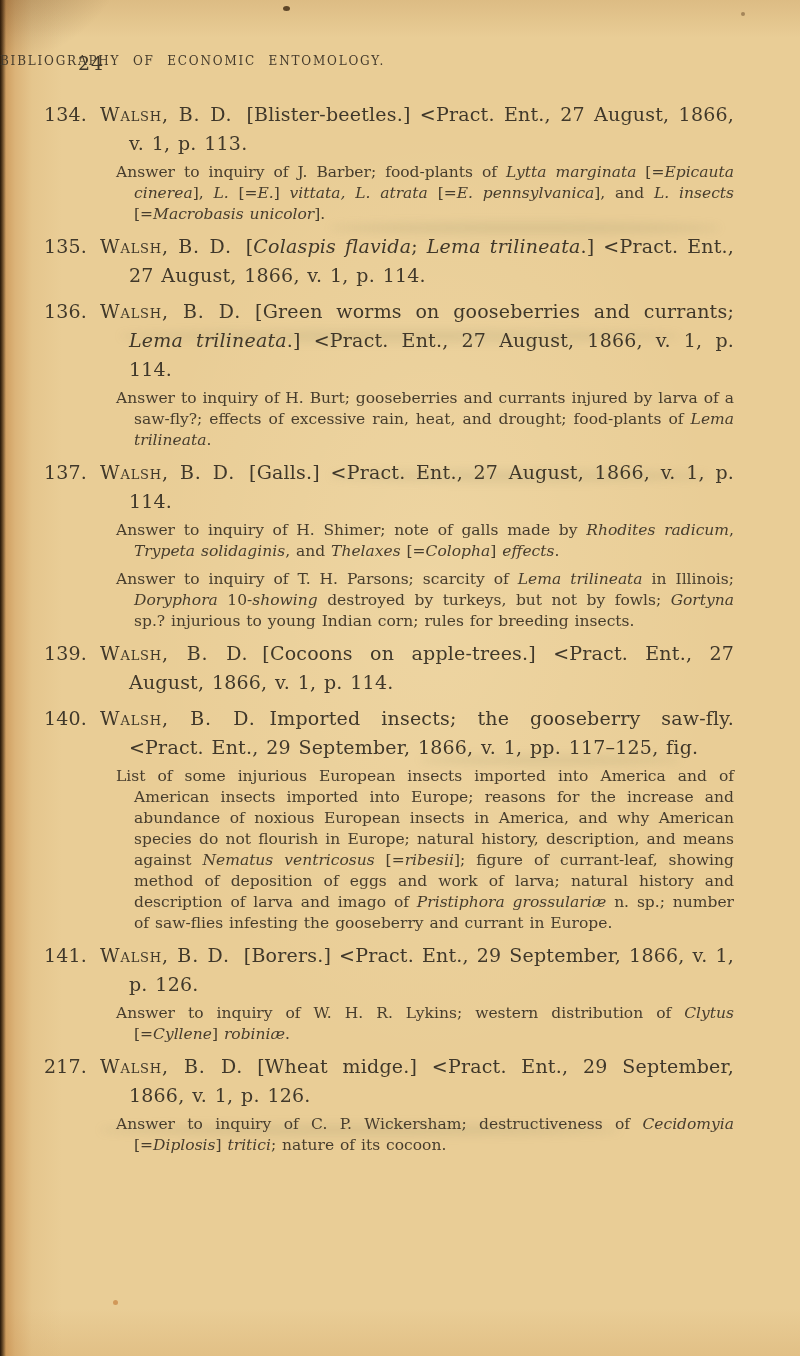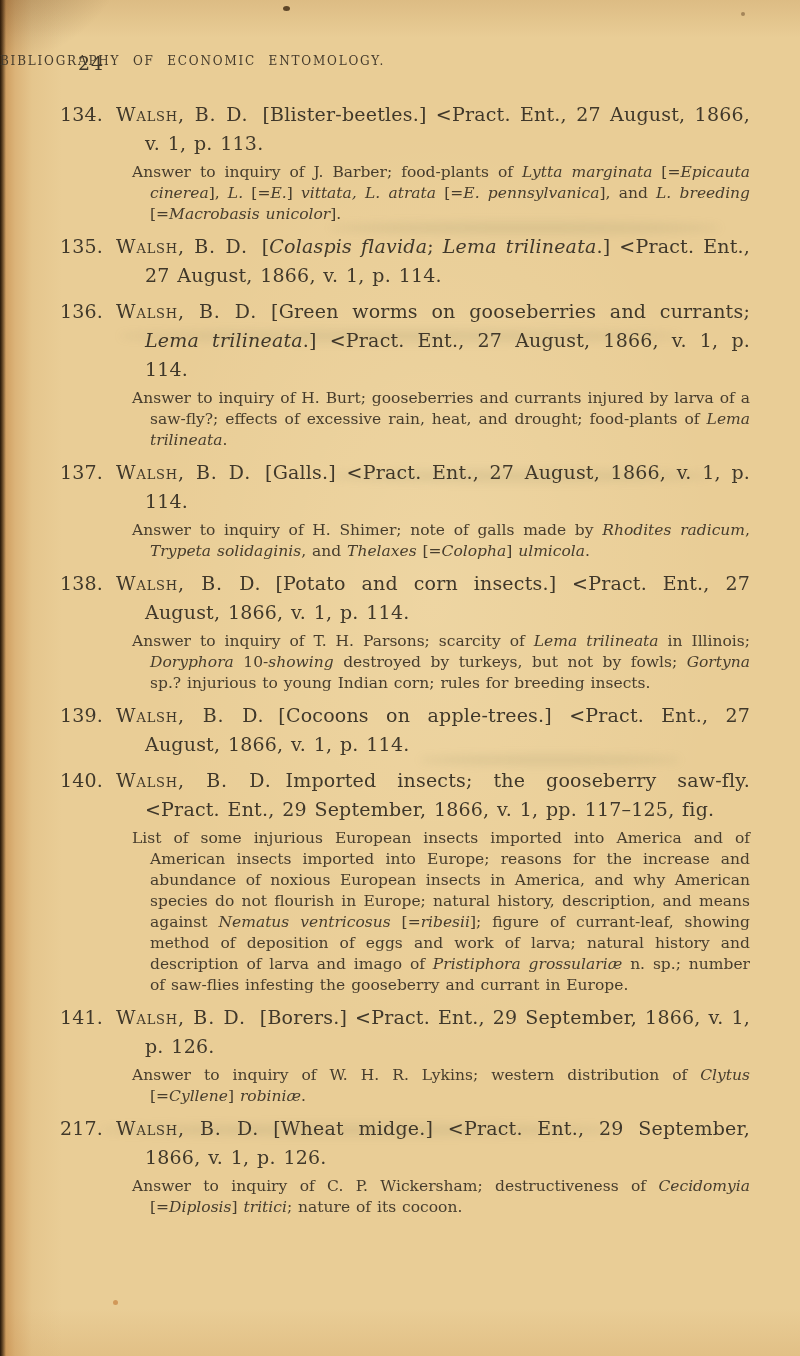--- a/index.html
+++ b/index.html
@@ -29,21 +29,21 @@
   .speck-2 { left: 741px; top: 12px; width: 4px; height: 4px; background: rgba(90,60,30,0.45); }
   .speck-3 { left: 113px; top: 1300px; width: 5px; height: 5px; background: rgba(190,110,40,0.55); }
 
   .running-head { position: absolute; top: 50px; left: 0; width: 800px; height: 30px; }
   .page-number { position: absolute; left: 78px; top: 2px; font-size: 19px; letter-spacing: 1px; }
   .running-title {
     display: block; text-align: left; font-size: 12px;
     letter-spacing: 1.8px; word-spacing: 7px; padding-top: 4px; color: #453b2c;
   }
 
-  .entries { position: absolute; top: 100px; left: 60px; width: 690px; }
+  .entries { position: absolute; top: 100px; left: 44px; width: 690px; }
   .entry { margin: 0 0 7px 0; }
   .citation {
     margin: 0; box-sizing: border-box; width: 690px;
     padding-left: 85px; text-indent: -85px;
     font-size: 19px; line-height: 29px;
     text-align: justify; letter-spacing: 0.2px; word-spacing: 1.5px;
   }
   .entry-number { margin-right: 13px; }
   .entry-author { font-variant: small-caps; letter-spacing: 0.8px; margin-right: 14px; }
   .annotation {
@@ -70,47 +70,44 @@
   <header class="running-head">
     <span class="page-number">24</span>
     <span class="running-title">BIBLIOGRAPHY OF ECONOMIC ENTOMOLOGY.</span>
   </header>
 
   <main class="entries" id="entries">
   <article class="entry">
     <p class="citation">
       <span class="entry-number">134.</span><span class="entry-author">Walsh, B. D.</span><span class="citation-text"><span>[Blister-beetles.]  &lt;Pract. Ent., 27 August, 1866, v. 1, p. 113.</span></span>
     </p>
-    <p class="annotation"><span>Answer to inquiry of J. Barber; food-plants of </span><i>Lytta marginata</i><span> [=</span><i>Epicauta cinerea</i><span>], </span><i>L.</i><span> [=</span><i>E.</i><span>] </span><i>vittata, L. atrata</i><span> [=</span><i>E. pennsylvanica</i><span>], and </span><i>L. breeding</i><span> [=</span><i>Macrobasis unicolor</i><span>].</span></p>
+    <p class="annotation"><span>Answer to inquiry of J. Barber; food-plants of </span><i>Lytta marginata</i><span> [=</span><i>Epicauta cinerea</i><span>], </span><i>L.</i><span> [=</span><i>E.</i><span>] </span><i>vittata, L. atrata</i><span> [=</span><i>E. pennsylvanica</i><span>], and </span><i>L. insects</i><span> [=</span><i>Macrobasis unicolor</i><span>].</span></p>
   </article>
 
   <article class="entry">
     <p class="citation">
       <span class="entry-number">135.</span><span class="entry-author">Walsh, B. D.</span><span class="citation-text"><span>[</span><i>Colaspis flavida</i><span>; </span><i>Lema trilineata</i><span>.]  &lt;Pract. Ent., 27 August, 1866, v. 1, p. 114.</span></span>
     </p>
   </article>
 
   <article class="entry">
     <p class="citation">
       <span class="entry-number">136.</span><span class="entry-author">Walsh, B. D.</span><span class="citation-text"><span>[Green worms on gooseberries and currants; </span><i>Lema trilineata</i><span>.]  &lt;Pract. Ent., 27 August, 1866, v. 1, p. 114.</span></span>
     </p>
     <p class="annotation"><span>Answer to inquiry of H. Burt; gooseberries and currants injured by larva of a saw-fly?; effects of excessive rain, heat, and drought; food-plants of </span><i>Lema trilineata</i><span>.</span></p>
   </article>
 
   <article class="entry">
     <p class="citation">
       <span class="entry-number">137.</span><span class="entry-author">Walsh, B. D.</span><span class="citation-text"><span>[Galls.]  &lt;Pract. Ent., 27 August, 1866, v. 1, p. 114.</span></span>
     </p>
-    <p class="annotation"><span>Answer to inquiry of H. Shimer; note of galls made by </span><i>Rhodites radicum</i><span>, </span><i>Trypeta solidaginis</i><span>, and </span><i>Thelaxes</i><span> [=</span><i>Colopha</i><span>] </span><i>ulmicola</i><span>.</span></p>
+    <p class="annotation"><span>Answer to inquiry of H. Shimer; note of galls made by </span><i>Rhodites radicum</i><span>, </span><i>Trypeta solidaginis</i><span>, and </span><i>Thelaxes</i><span> [=</span><i>Colopha</i><span>] </span><i>effects</i><span>.</span></p>
   </article>
 
   <article class="entry">
-    <p class="citation">
-      <span class="entry-number">138.</span><span class="entry-author">Walsh, B. D.</span><span class="citation-text"><span>[Potato and corn insects.]  &lt;Pract. Ent., 27 August, 1866, v. 1, p. 114.</span></span>
-    </p>
     <p class="annotation"><span>Answer to inquiry of T. H. Parsons; scarcity of </span><i>Lema trilineata</i><span> in Illinois; </span><i>Doryphora</i><span> 10-</span><i>showing</i><span> destroyed by turkeys, but not by fowls; </span><i>Gortyna</i><span> sp.? injurious to young Indian corn; rules for breeding insects.</span></p>
   </article>
 
   <article class="entry">
     <p class="citation">
       <span class="entry-number">139.</span><span class="entry-author">Walsh, B. D.</span><span class="citation-text"><span>[Cocoons on apple-trees.]  &lt;Pract. Ent., 27 August, 1866, v. 1, p. 114.</span></span>
     </p>
   </article>
 
   <article class="entry">

